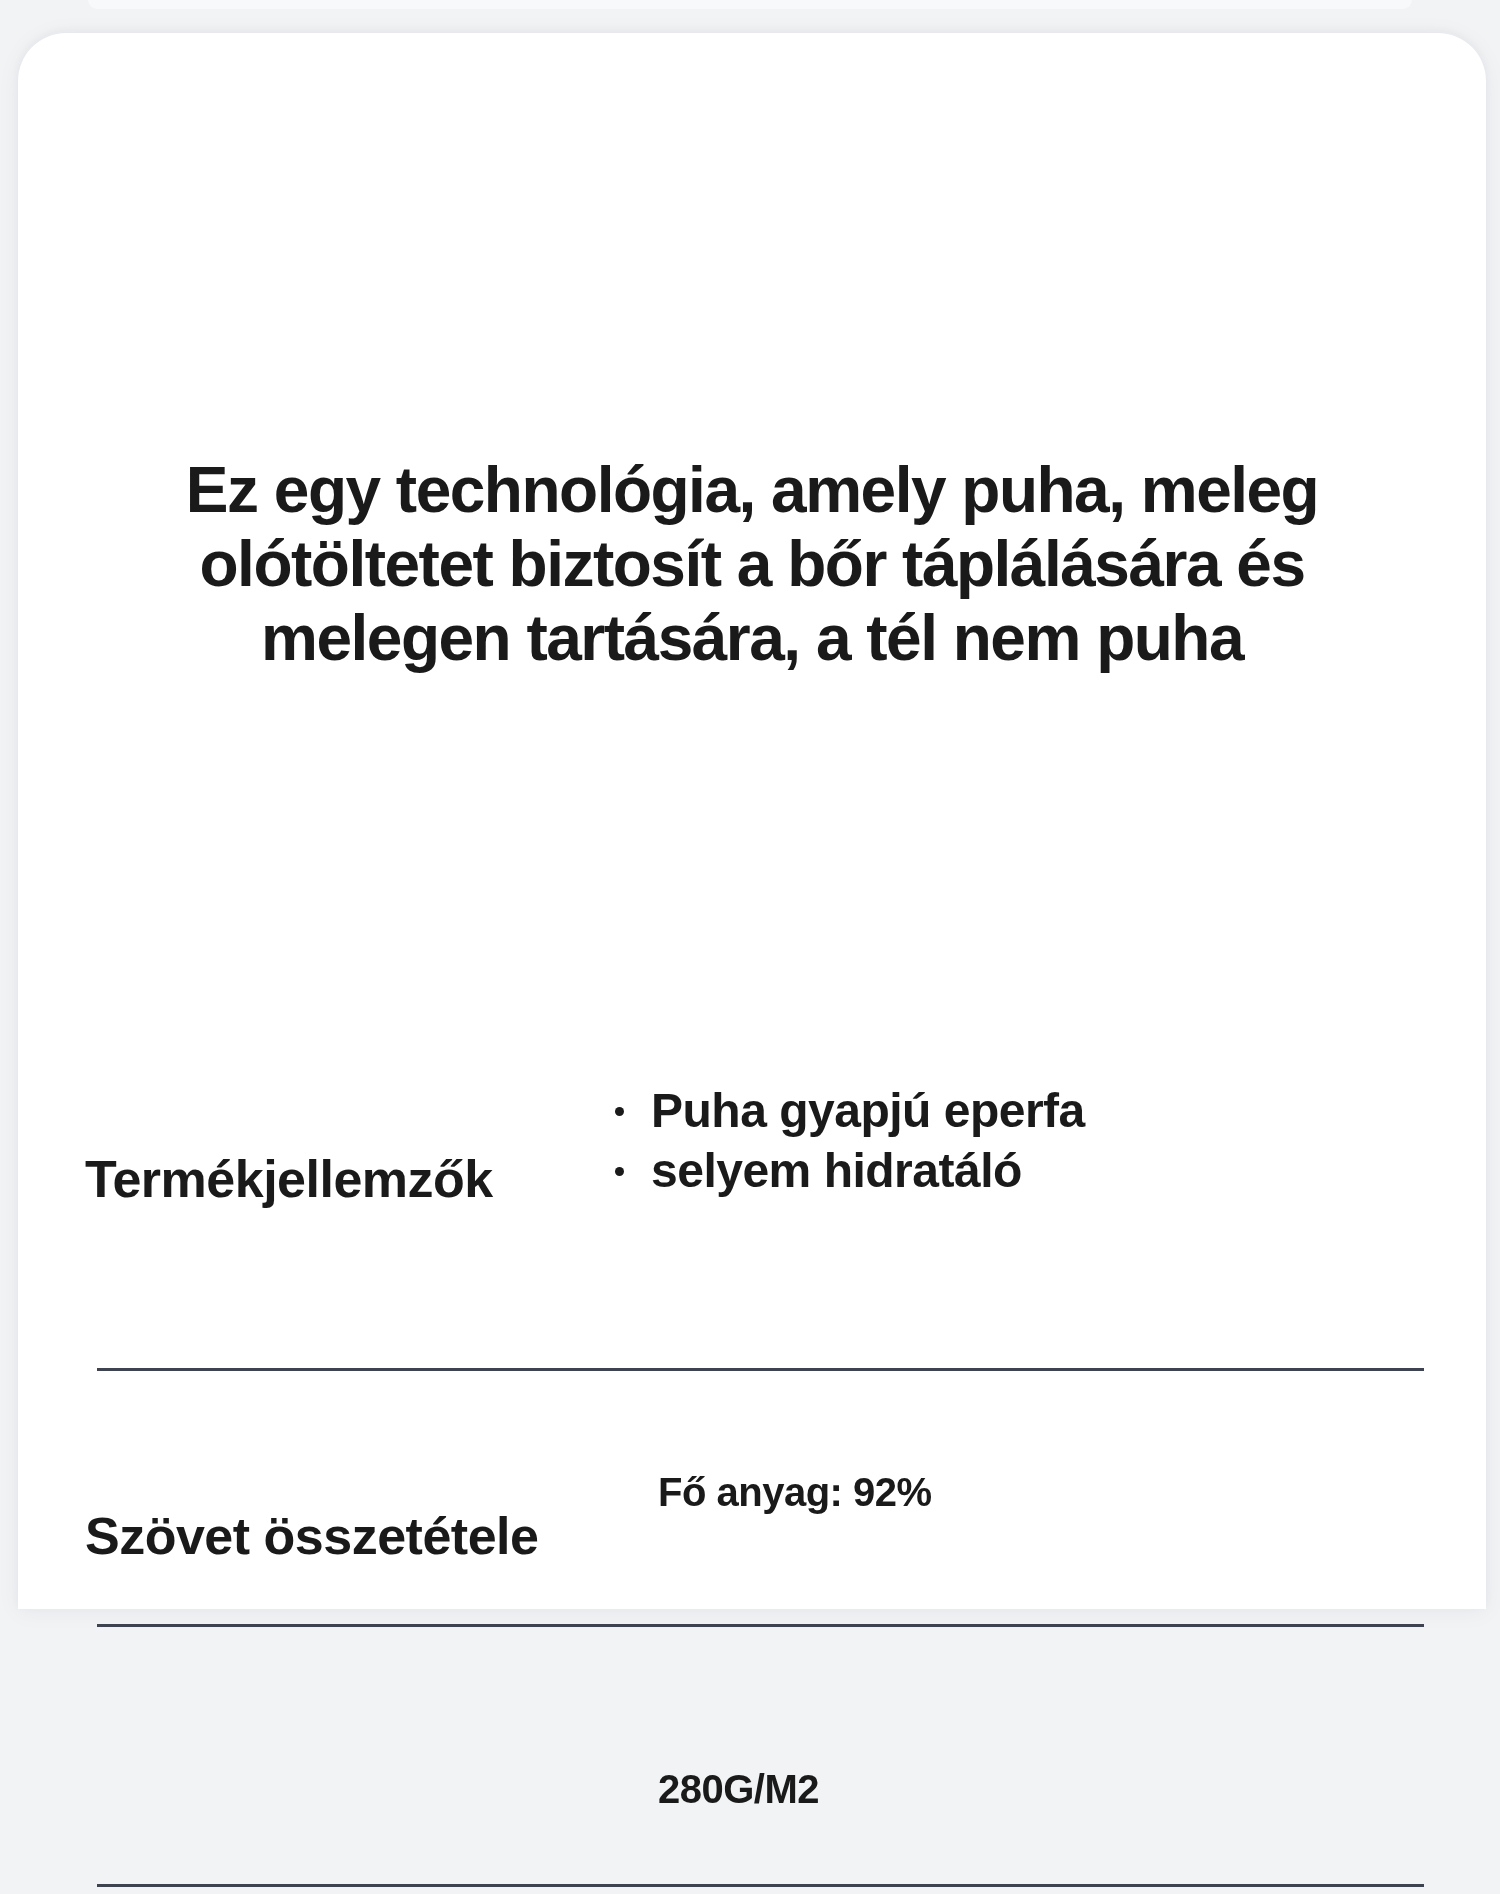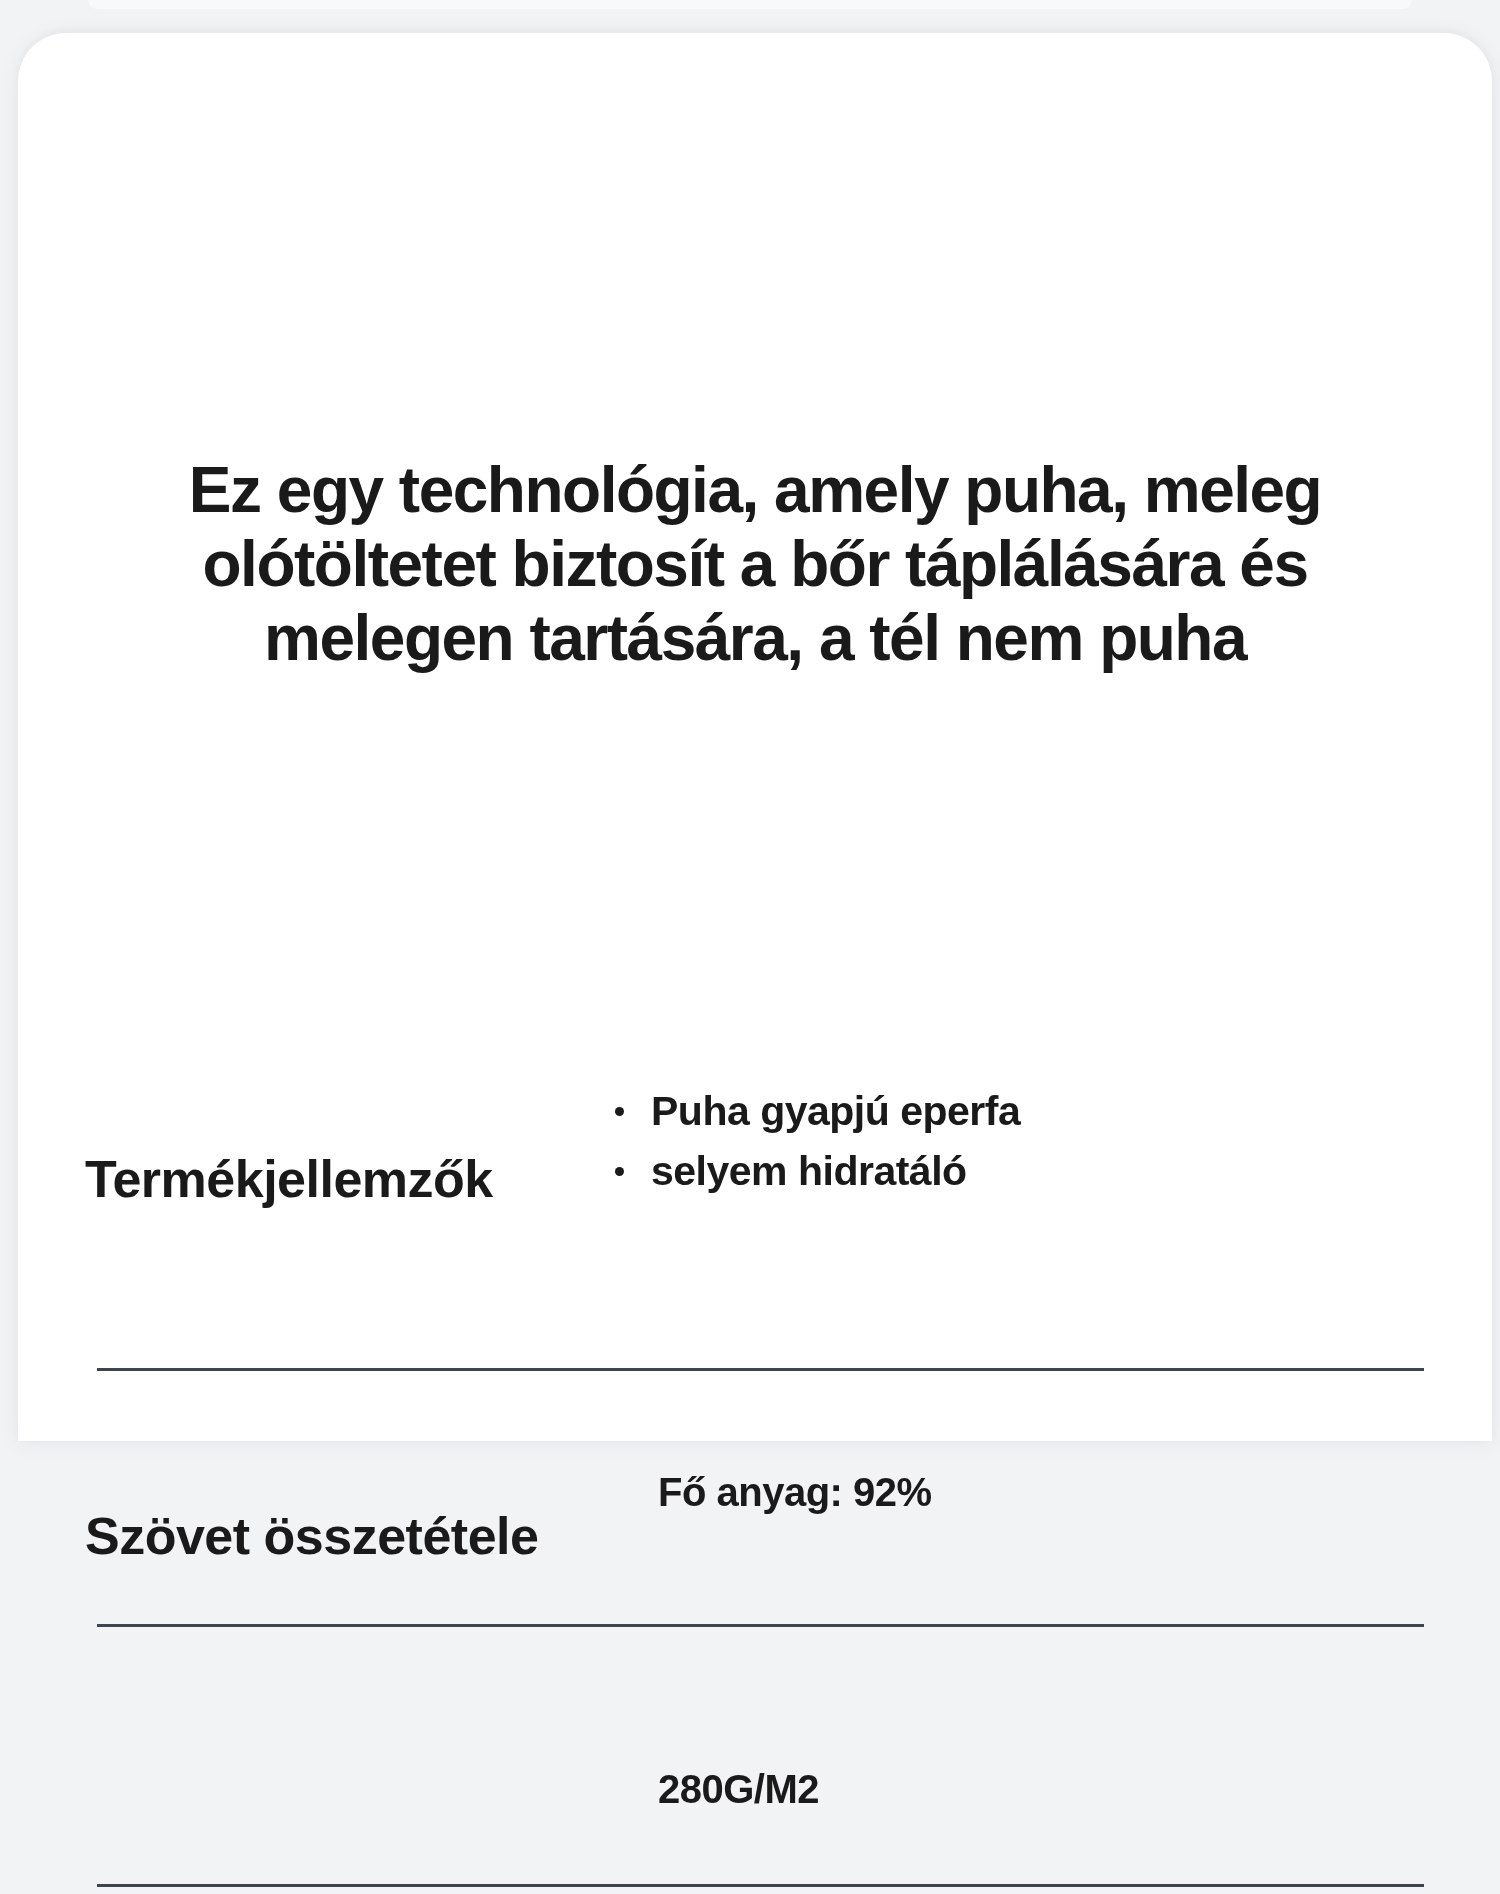--- a/index.html
+++ b/index.html
@@ -15,25 +15,24 @@
   .top-sliver {
     position: absolute;
     left: 88px; top: 0;
     width: 1324px; height: 9px;
     background: #f8f9fb;
     border-radius: 0 0 14px 14px;
   }
   .card {
     position: absolute;
     left: 18px; top: 33px;
-    width: 1468px; height: 1408px;
+    width: 1468px; height: 1576px;
     background: #ffffff;
     border-radius: 48px 48px 0 0;
     box-shadow: 0 -2px 8px rgba(30,40,60,0.04), 0 2px 24px rgba(30,40,60,0.05);
-    padding-left: 6px;
   }
   .heading {
     position: absolute;
     left: 0; top: 420px;
     width: 100%;
     margin: 0;
     text-align: center;
     font-size: 64px;
     line-height: 74px;
     font-weight: 700;
@@ -57,21 +56,21 @@
 
   .bullets {
     position: absolute;
     left: 597px; top: 1048px;
   }
   .bullet-item {
     display: flex;
     align-items: center;
     gap: 27px;
     height: 60px;
-    font-size: 41px;
+    font-size: 48px;
     line-height: 60px;
     font-weight: 700;
     letter-spacing: -0.5px;
     white-space: nowrap;
   }
   .dot {
     flex: none;
     width: 9px; height: 9px;
     border-radius: 50%;
     background: #1a1a1a;

